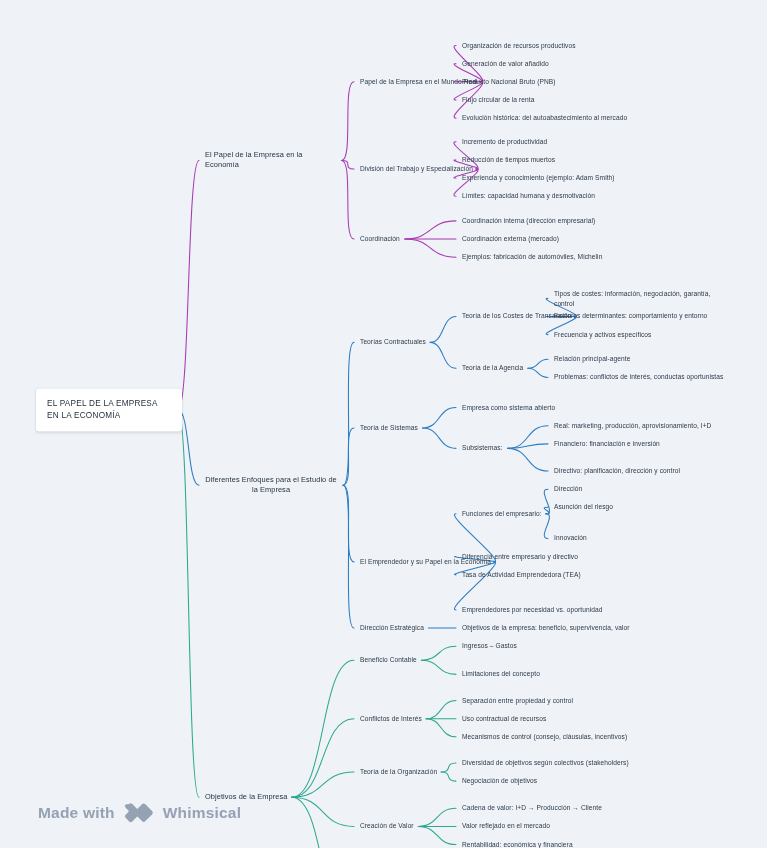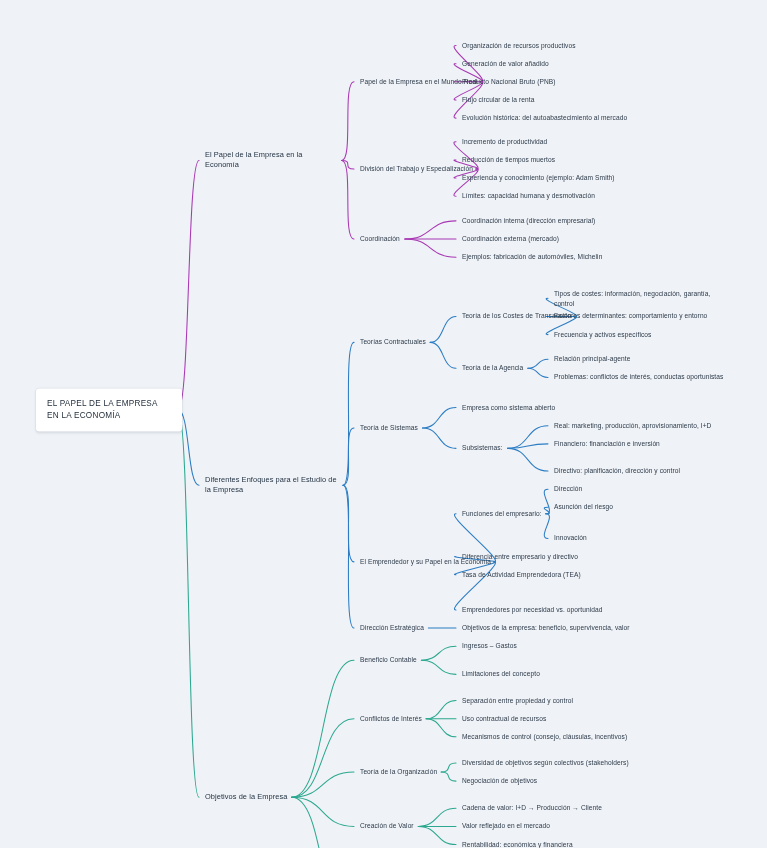--- a/index.html
+++ b/index.html
@@ -147,21 +147,21 @@
       <div class="node" style="left: 462px; top: 118.1px; max-width: 168px; color: rgb(44, 58, 74);">Evolución histórica: del autoabastecimiento al mercado</div>
       <div class="node" style="left: 360px; top: 168.975px; max-width: 150px; color: rgb(44, 58, 74);">División del Trabajo y Especialización</div>
       <div class="node" style="left: 462px; top: 141.75px; max-width: 168px; color: rgb(44, 58, 74);">Incremento de productividad</div>
       <div class="node" style="left: 462px; top: 159.9px; max-width: 168px; color: rgb(44, 58, 74);">Reducción de tiempos muertos</div>
       <div class="node" style="left: 462px; top: 178.05px; max-width: 168px; color: rgb(44, 58, 74);">Experiencia y conocimiento (ejemplo: Adam Smith)</div>
       <div class="node" style="left: 462px; top: 196.2px; max-width: 168px; color: rgb(44, 58, 74);">Límites: capacidad humana y desmotivación</div>
       <div class="node" style="left: 360px; top: 239px; max-width: 150px; color: rgb(44, 58, 74);">Coordinación</div>
       <div class="node" style="left: 462px; top: 220.85px; max-width: 168px; color: rgb(44, 58, 74);">Coordinación interna (dirección empresarial)</div>
       <div class="node" style="left: 462px; top: 239px; max-width: 168px; color: rgb(44, 58, 74);">Coordinación externa (mercado)</div>
       <div class="node" style="left: 462px; top: 257.15px; max-width: 168px; color: rgb(44, 58, 74);">Ejemplos: fabricación de automóviles, Michelin</div>
-      <div class="node lvl1" style="left: 205px; top: 485.219px; max-width: 132px; color: rgb(35, 51, 68);">Diferentes Enfoques para el Estudio de la Empresa</div>
+      <div class="node lvl1" style="left: 205px; top: 485.219px; max-width: 132px; color: rgb(35, 51, 68); text-align: center;">Diferentes Enfoques para el Estudio de la Empresa</div>
       <div class="node" style="left: 360px; top: 342.387px; max-width: 150px; color: rgb(44, 58, 74);">Teorías Contractuales</div>
       <div class="node" style="left: 462px; top: 316.45px; max-width: 168px; color: rgb(44, 58, 74);">Teoría de los Costes de Transacción</div>
       <div class="node" style="left: 554px; top: 298.3px; max-width: 175px; color: rgb(44, 58, 74);">Tipos de costes: información, negociación, garantía, control</div>
       <div class="node" style="left: 554px; top: 316.45px; max-width: 175px; color: rgb(44, 58, 74);">Factores determinantes: comportamiento y entorno</div>
       <div class="node" style="left: 554px; top: 334.6px; max-width: 175px; color: rgb(44, 58, 74);">Frecuencia y activos específicos</div>
       <div class="node" style="left: 462px; top: 368.325px; max-width: 168px; color: rgb(44, 58, 74);">Teoría de la Agencia</div>
       <div class="node" style="left: 554px; top: 359.25px; max-width: 175px; color: rgb(44, 58, 74);">Relación principal-agente</div>
       <div class="node" style="left: 554px; top: 377.4px; max-width: 175px; color: rgb(44, 58, 74);">Problemas: conflictos de interés, conductas oportunistas</div>
       <div class="node" style="left: 360px; top: 427.95px; max-width: 150px; color: rgb(44, 58, 74);">Teoría de Sistemas</div>
       <div class="node" style="left: 462px; top: 407.55px; max-width: 168px; color: rgb(44, 58, 74);">Empresa como sistema abierto</div>
@@ -189,14 +189,22 @@
       <div class="node" style="left: 462px; top: 736.8px; max-width: 168px; color: rgb(44, 58, 74);">Mecanismos de control (consejo, cláusulas, incentivos)</div>
       <div class="node" style="left: 360px; top: 772.025px; max-width: 150px; color: rgb(44, 58, 74);">Teoría de la Organización</div>
       <div class="node" style="left: 462px; top: 762.95px; max-width: 168px; color: rgb(44, 58, 74);">Diversidad de objetivos según colectivos (stakeholders)</div>
       <div class="node" style="left: 462px; top: 781.1px; max-width: 168px; color: rgb(44, 58, 74);">Negociación de objetivos</div>
       <div class="node" style="left: 360px; top: 826.4px; max-width: 150px; color: rgb(44, 58, 74);">Creación de Valor</div>
       <div class="node" style="left: 462px; top: 808.25px; max-width: 168px; color: rgb(44, 58, 74);">Cadena de valor: I+D → Producción → Cliente</div>
       <div class="node" style="left: 462px; top: 826.4px; max-width: 168px; color: rgb(44, 58, 74);">Valor reflejado en el mercado</div>
       <div class="node" style="left: 462px; top: 844.55px; max-width: 168px; color: rgb(44, 58, 74);">Rentabilidad: económica y financiera</div>
     </div>
 
+  <div id="footer">
+    <span>Made with</span>
+    <svg class="logo" width="30" height="22" viewBox="0 0 30 22">
+      <rect x="12.6" y="3.6" width="14.2" height="14.2" rx="2.4" transform="rotate(45 19.7 10.7)" fill="#94a2b3"></rect>
+      <path d="M8.3 2.1 L15.4 9.2 a2.2 2.2 0 0 1 0 3.1 L8.3 19.4 a2.2 2.2 0 0 1 -3.1 0 L1.6 15.8 a2.2 2.2 0 0 1 0 -3.1 L4.4 9.9 a1 1 0 0 0 0 -1.4 L1.6 5.7 a2.2 2.2 0 0 1 0 -3.1 L5.2 2.1 a2.2 2.2 0 0 1 3.1 0 Z" fill="#94a2b3"></path>
+    </svg>
+    <span>Whimsical</span>
+  </div>
 
 </div>
 
 </body></html>

